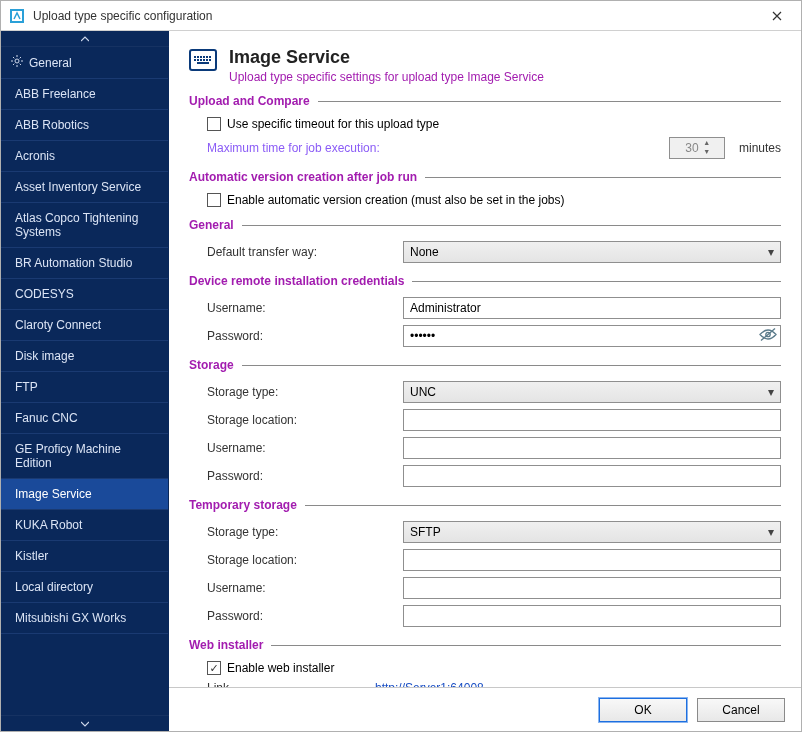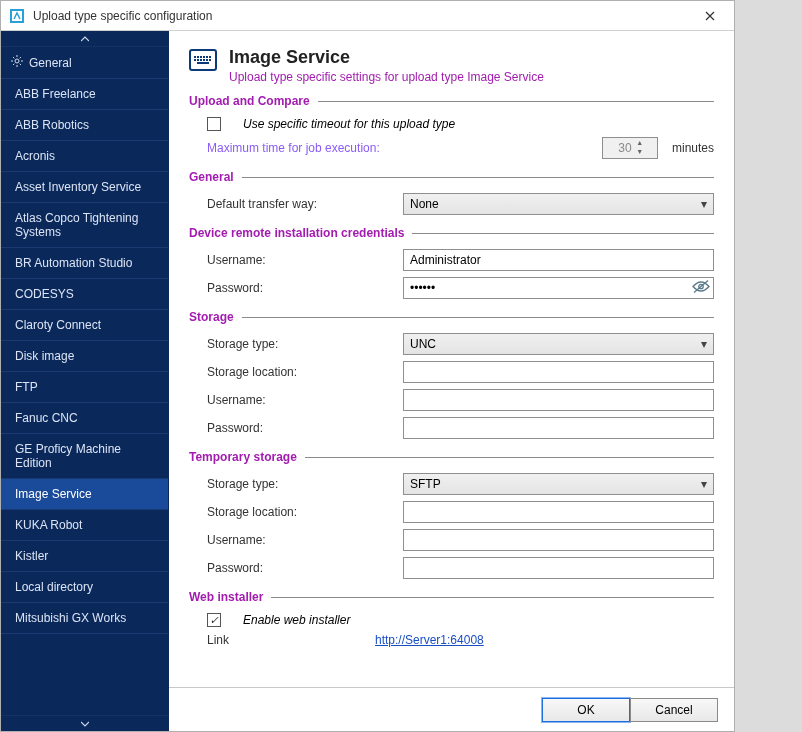--- a/index.html
+++ b/index.html
@@ -6,21 +6,21 @@
   body {
     margin: 0;
     font-family: "Segoe UI", Tahoma, sans-serif;
     font-size: 12px;
     background: #dcdcdc;
     width: 802px;
     height: 732px;
     overflow: hidden;
   }
   .window {
-    width: 735px;
+    width: 802px;
     height: 732px;
     background: #ffffff;
     border: 1px solid #b0b0b0;
     display: flex;
     flex-direction: column;
   }
   .titlebar {
     height: 30px;
     display: flex;
     align-items: center;
@@ -170,37 +170,37 @@
     color: #888;
     display: flex; align-items: center; justify-content: center;
     padding-right: 0;
   }
   .spinner .spin-btns {
     display: flex; flex-direction: column;
     width:16px; height:20px;
   }
   .spinner .sp { font-size:7px; line-height:9px; text-align:center; color:#666; cursor:pointer;}
   .checkbox {
-    display: flex; align-items: center; gap: 22px;
+    display: flex; align-items: center; gap: 6px;
     cursor: pointer;
-    font-style: italic;
   }
   .cb {
     width: 14px; height: 14px; border: 1px solid #555; background: #fff;
     display: flex; align-items: center; justify-content: center;
     font-size: 11px; color: #333;
   }
   .link { color: #1a4fc4; text-decoration: underline; cursor: pointer; }
   .footer {
     height: 44px;
     border-top: 1px solid #c8c8c8;
     display: flex;
     align-items: center;
     justify-content: flex-end;
     padding: 0 16px;
+    gap: 10px;
   }
   .btn {
     min-width: 88px;
     height: 24px;
     border: 1px solid #8a8a8a;
     background: linear-gradient(#f8f8f8,#e8e8e8);
     cursor: pointer;
     font-family: inherit;
     font-size: 12px;
     text-align:center;
@@ -363,20 +363,32 @@
               <span>30</span>
               <span class="spin-btns">
                   <span class="sp">▲</span>
                   <span class="sp">▼</span>
                 </span>
             </div>
             <span class="minutes-unit">minutes</span>
           </div>
         </div>
 
+        <div class="section">
+          <div class="section-head">
+              <span>Automatic version creation after job run</span>
+              <span class="hline"></span>
+            </div>
+          <div class="row">
+            <label class="checkbox">
+              <span class="cb"></span>
+              <span>Enable automatic version creation (must also be set in the jobs)</span>
+            </label>
+          </div>
+        </div>
 
         <div class="section">
           <div class="section-head">
               <span>General</span>
               <span class="hline"></span>
             </div>
           <div class="row">
             <span class="label">Default transfer way:</span>
             <div class="control">
               <div class="select">

